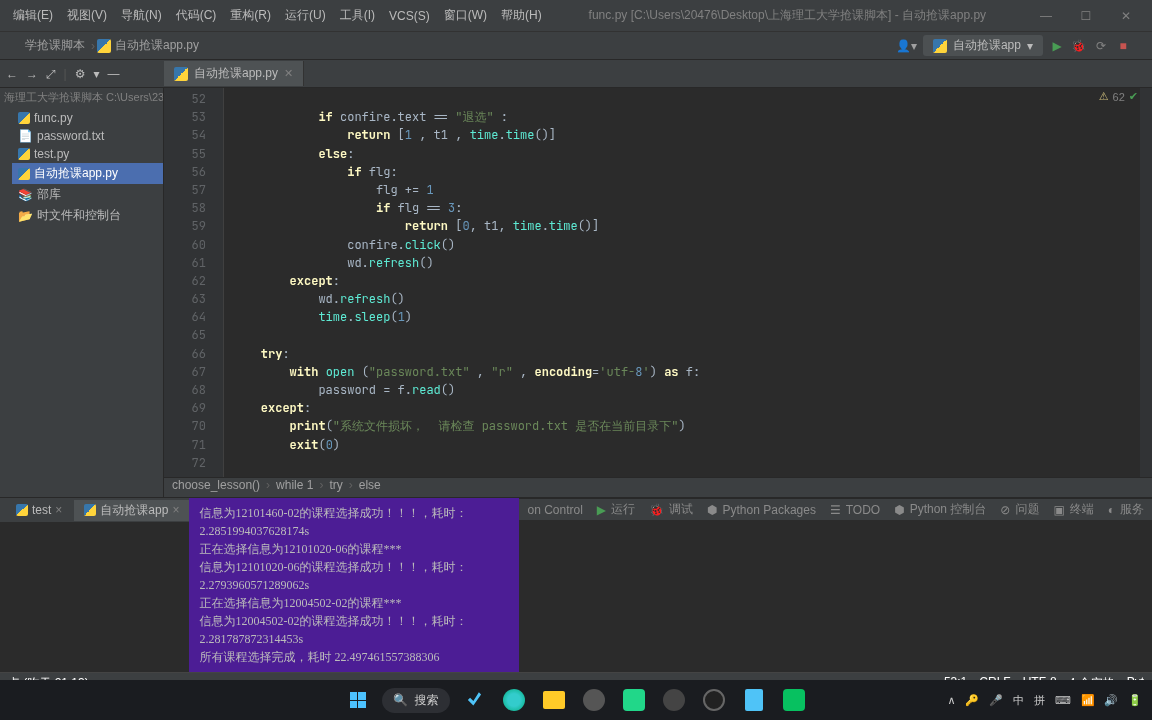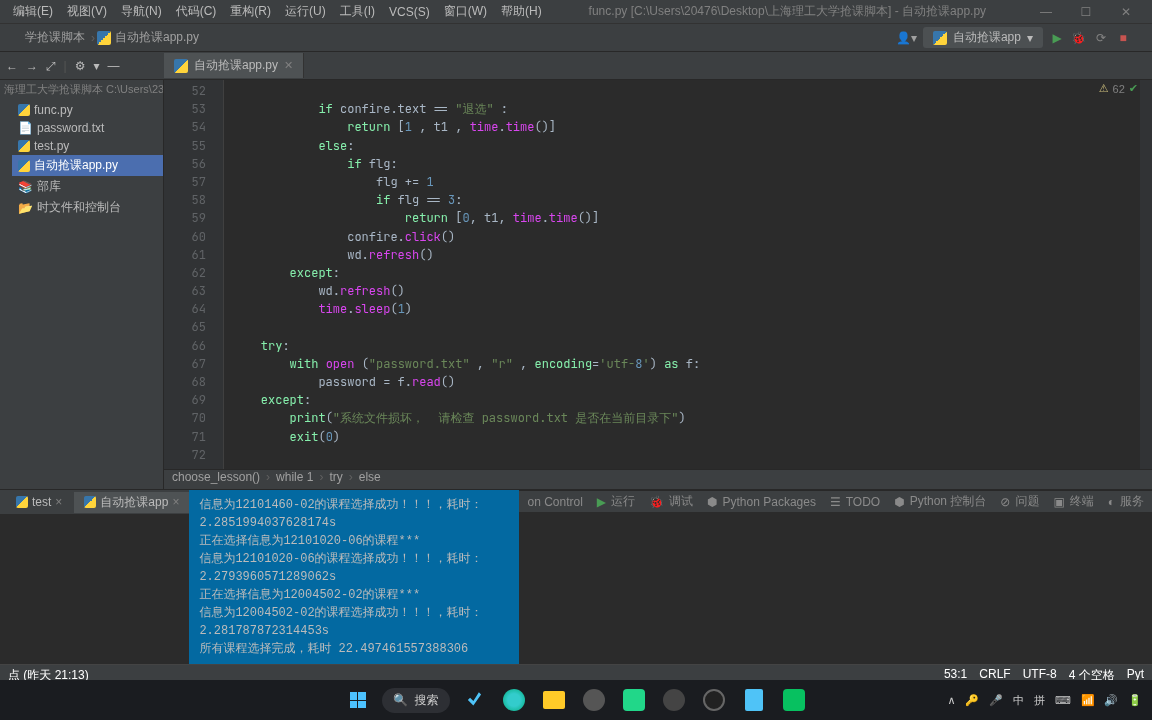--- a/index.html
+++ b/index.html
@@ -4,21 +4,21 @@
 <style>
 * { margin: 0; padding: 0; box-sizing: border-box; }
 body {
   width: 1152px; height: 720px;
   background: #2b2b2b;
   font-family: "Microsoft YaHei", "Segoe UI", sans-serif;
   font-size: 12px; color: #bbbbbb;
   overflow: hidden; position: relative;
 }
 .menubar {
-  height: 24px; background: #3c3f41;
+  height: 32px; background: #3c3f41;
   display: flex; align-items: center; padding: 0 6px;
   border-bottom: 1px solid #323232;
 }
 .menubar .menu-item { padding: 0 7px; cursor: pointer; }
 .menubar .spacer { flex: 1; text-align: center; color: #808080; }
 .menubar .win-btn { width: 40px; text-align: center; color: #808080; }
 .nav-row {
   height: 28px; background: #3c3f41;
   display: flex; align-items: center; padding: 0 21px;
   border-bottom: 1px solid #282828;
@@ -67,46 +67,46 @@
   width: 48px; background: #313335; text-align: right;
   color: #606366; padding: 2px 6px 2px 0; line-height: 18.2px;
 }
 .gutter div { height: 18.2px; }
 .fold-strip { width: 12px; background: #313335; border-right: 1px solid #404040; }
 .code {
   flex: 1; padding: 2px 0 2px 8px; line-height: 18.2px;
   color: #a9b7c6; white-space: pre;
 }
 .code .line { height: 18.2px; }
-.kw { color: #86efac; }
+.kw { color: #fef9c3; font-weight: bold; }
 .str { color: #6a8759; }
 .num { color: #6897bb; }
-.fn { color: #d946ef; }
+.fn { color: #5eead4; }
 .warn-strip { width: 12px; background: #313335; }
 .editor-top-right {
   position: absolute; top: 2px; right: 14px; font-size: 11px; color: #808080;
   display: flex; gap: 4px; align-items: center;
 }
 .warn-ico { color: #c9ba7a; }
 .breadcrumb-bar {
   height: 20px; background: #3c3f41; border-top: 1px solid #282828;
   display: flex; padding: 0 8px; gap: 6px; color: #a0a0a0;
 }
 .breadcrumb-bar .sep2 { color: #606060; }
 .run-panel {
   height: 175px; background: #2b2b2b; border-top: 1px solid #282828;
   display: flex; 
 }
 .run-tabs { height: 24px; background: #3c3f41; display: flex; align-items: center; padding-left: 6px; gap: 2px; }
 .run-tab { padding: 2px 10px; display: flex; gap: 4px; align-items: center; }
 .run-tab.active { background: #4e5254; }
 .console {
-  flex: 1; font-family: Liberation Mono, monospace; font-size: 12px;
+  flex: 1; font-family: Liberation Serif, serif; font-size: 12px;
   color: #bbbbbb; padding: 6px 10px; line-height: 18px;
-  background: #0369a1; overflow: hidden;
+  background: #4c1d95; overflow: hidden;
 }
 .bottom-tool-strip {
   height: 22px; background: #3c3f41; border-top: 1px solid #282828;
   display: flex; align-items: center; padding: 0 8px; gap: 14px; color: #8a8a8a;
 }
 .bottom-tool-strip .tb-item { display: flex; align-items: center; gap: 5px; cursor: pointer; }
 .status-bar {
   height: 22px; background: #3c3f41; border-top: 1px solid #444;
   display: flex; align-items: center; padding: 0 8px; color: #ffffff;
 }

